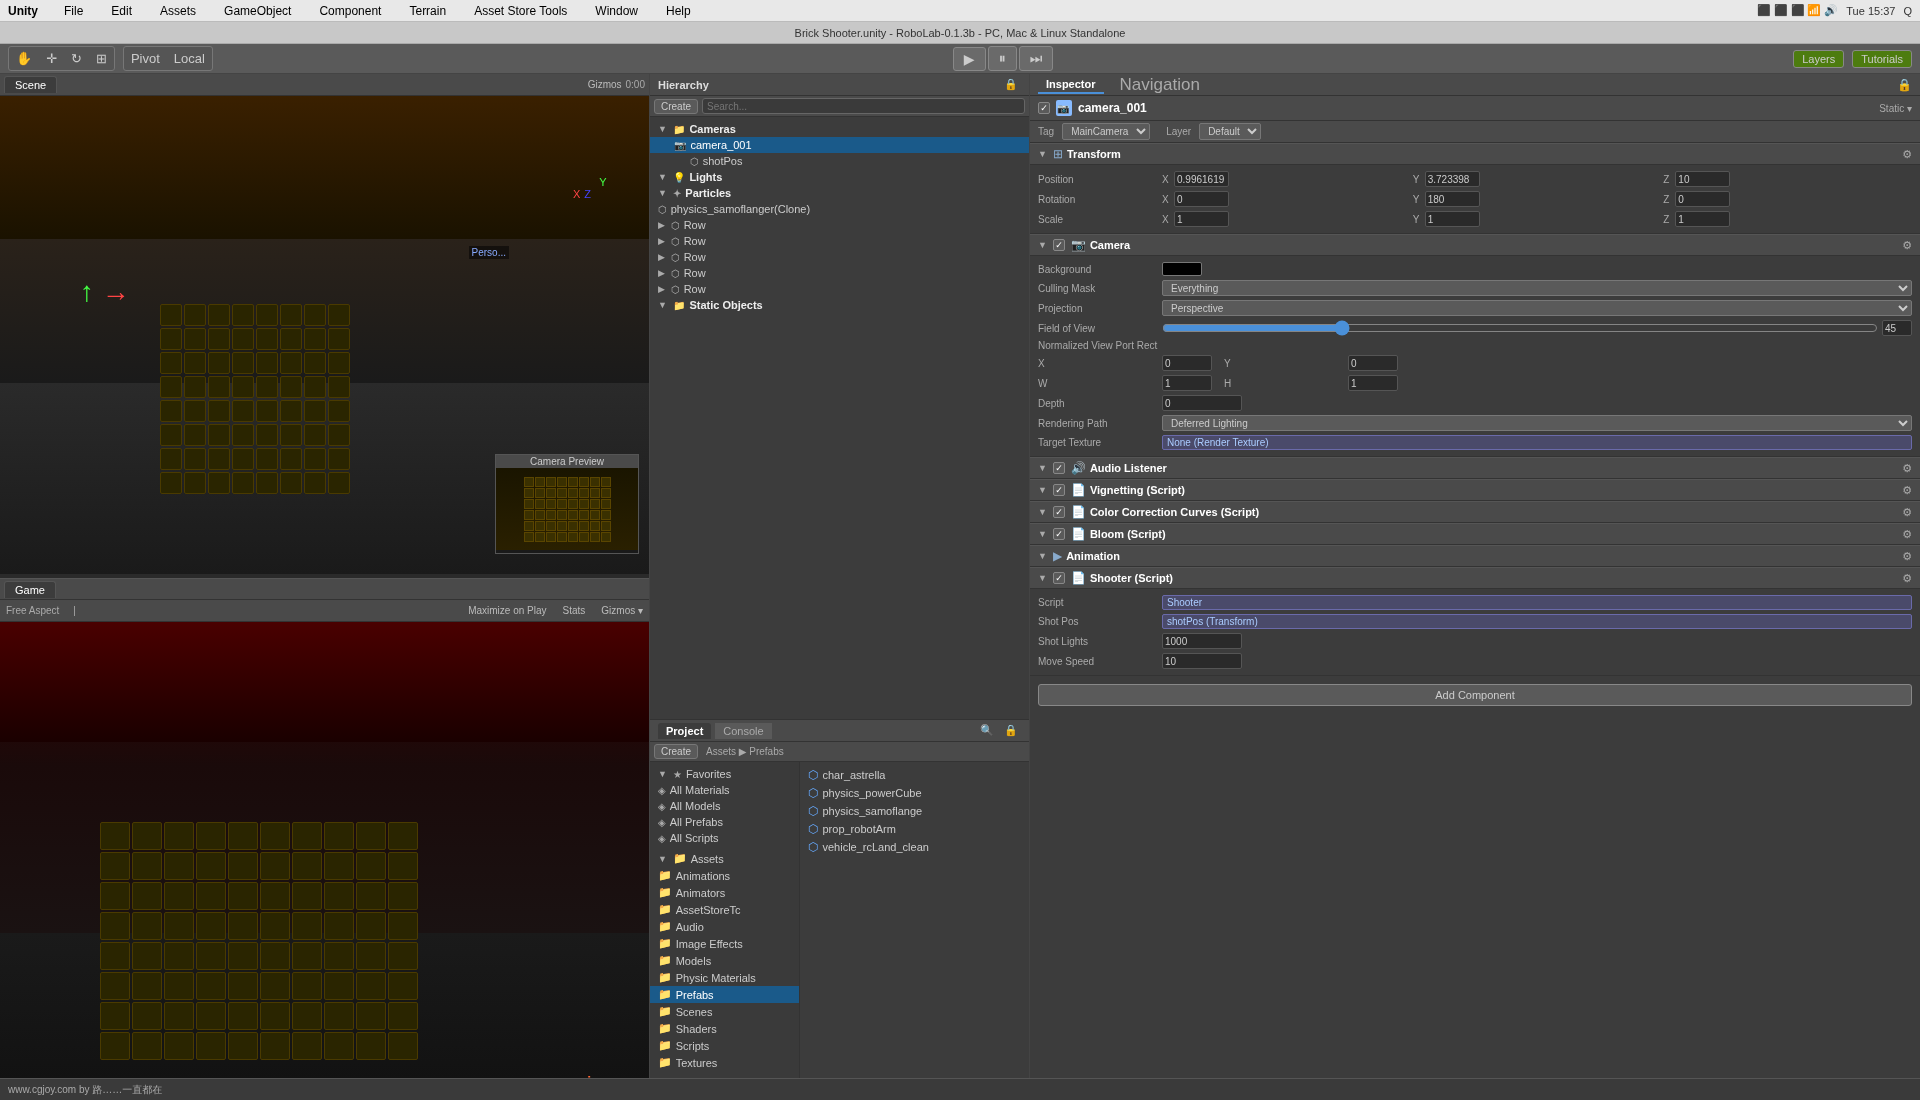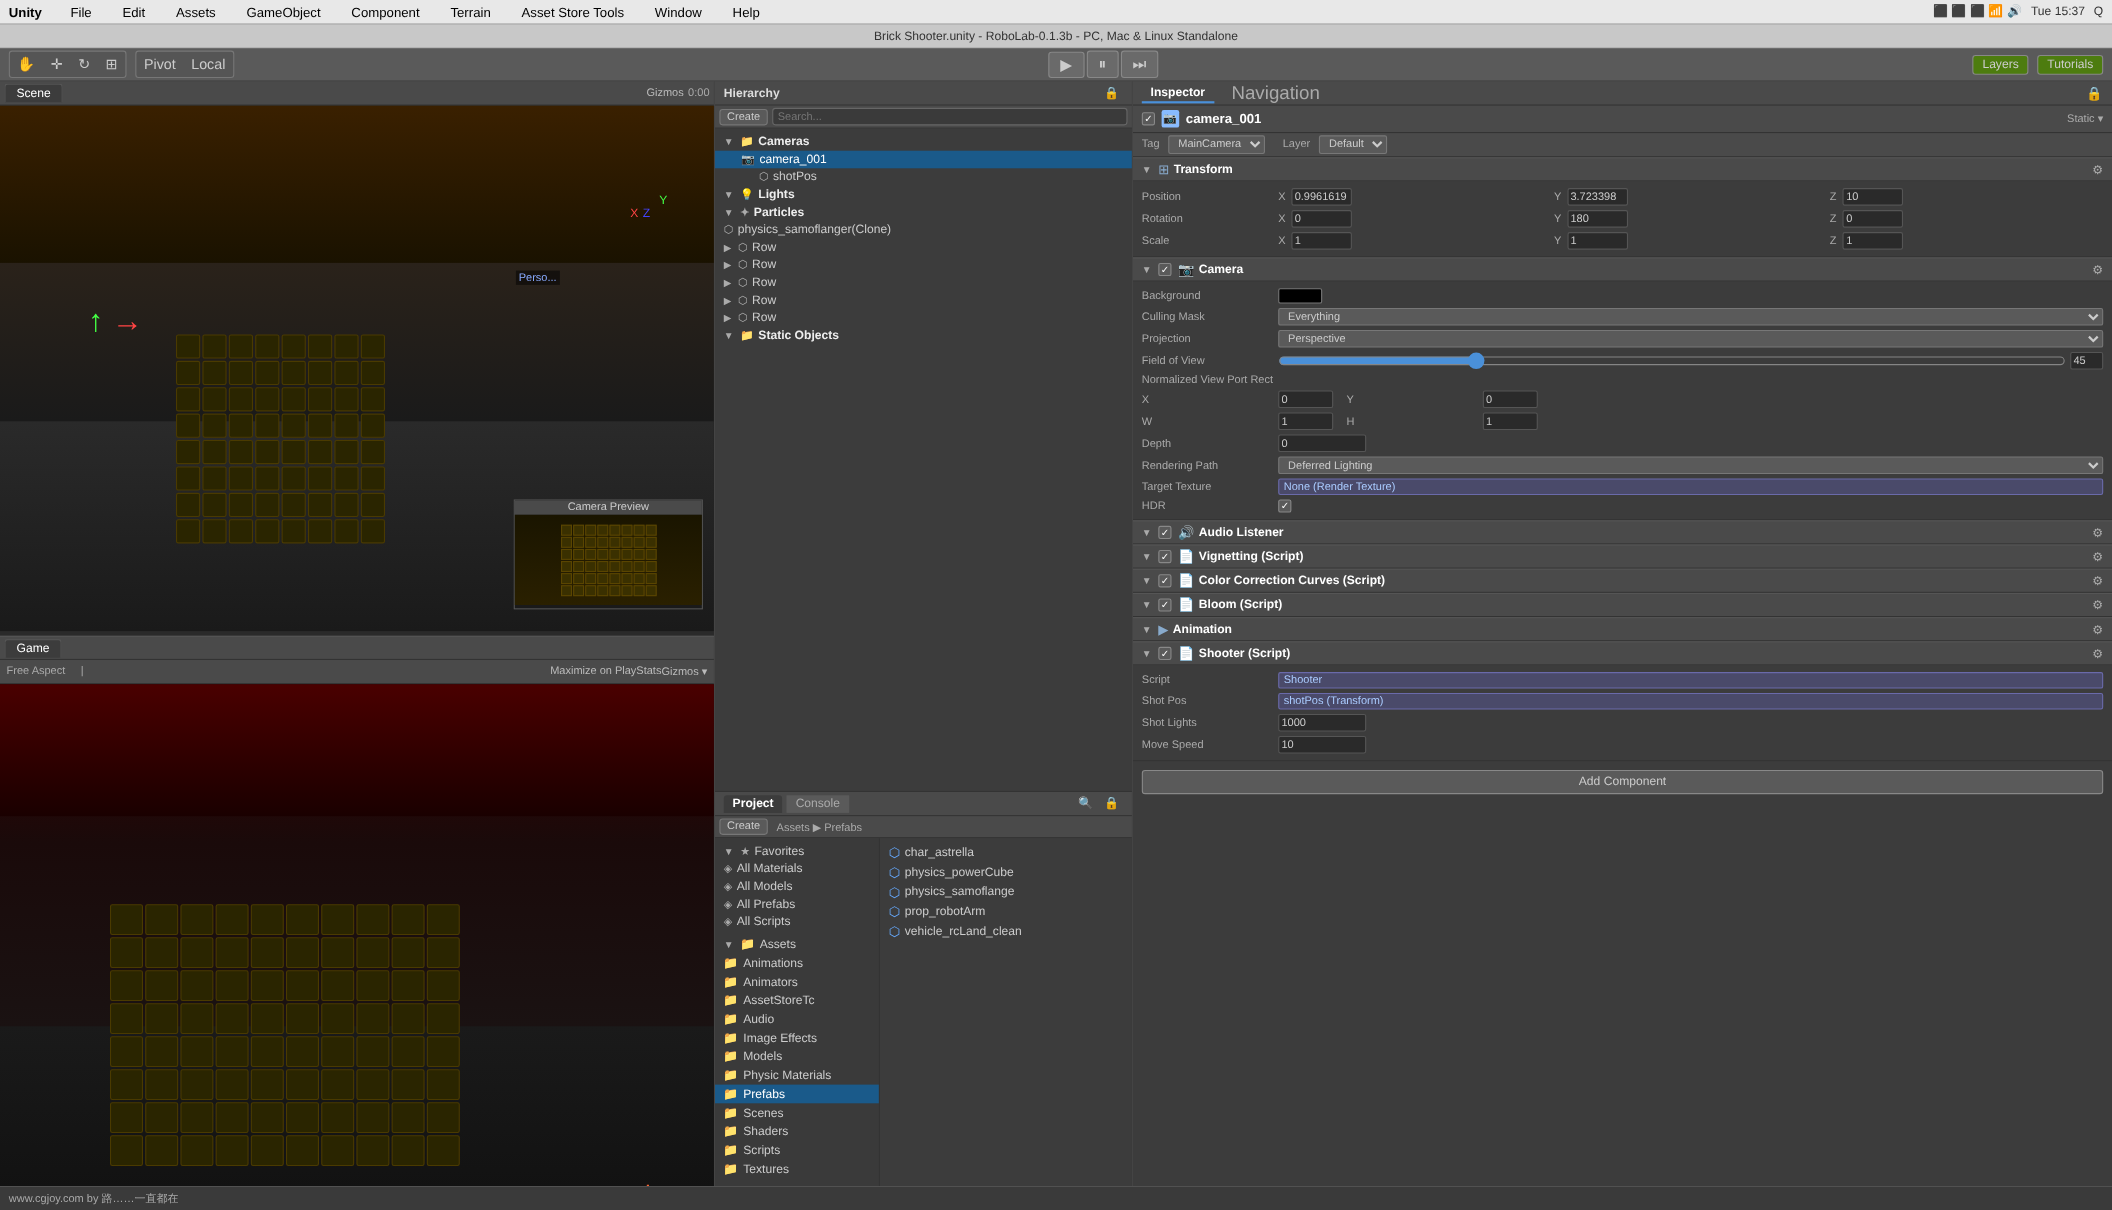--- a/index.html
+++ b/index.html
@@ -151,21 +151,21 @@
       width: 100%;
       height: 100%;
       background: linear-gradient(180deg, #3a2a1a 0%, #1a1a1a 60%, #2a2a2a 100%);
     }
 
     
     .camera-preview {
       position: absolute;
       bottom: 20px;
       right: 10px;
-      width: 172px;
+      width: 144px;
       height: 100px;
       background: #1a1a1a;
       border: 1px solid #555;
     }
     .camera-preview-title {
       background: #4a4a4a;
       text-align: center;
       font-size: 10px;
       color: #ccc;
       padding: 1px 0;
@@ -836,21 +836,21 @@
     </div>
 
     <div class="panel-divider"></div>
 
     <div class="game-tab-bar">
       <div class="tab active">Game</div>
     </div>
     <div class="game-toolbar">
       <span style="font-size:10px;color:#aaa;">Free Aspect</span>
       <span style="font-size:10px;color:#aaa;margin-left:8px;">|</span>
-      <div style="margin-left:auto;display:flex;gap:0;">
+      <div style="margin-left:auto;display:flex;gap:16px;">
         <span class="tab-toolbar-item">Maximize on Play</span>
         <span class="tab-toolbar-item">Stats</span>
         <span class="tab-toolbar-item">Gizmos ▾</span>
       </div>
     </div>
 
     <div class="game-view" style="flex:1;">
       <div class="game-view-bg" style="position:absolute;inset:0;">
 
         <div style="position:absolute;top:0;left:0;right:0;height:25%;background:linear-gradient(180deg,#4a0000 0%,#1a0000 100%);"></div>
@@ -1306,24 +1306,20 @@
           </select>
         </div>
 
         <div class="field-row">
           <span class="field-label">Target Texture</span>
           <div class="script-ref">
             <span>None (Render Texture)</span>
           </div>
         </div>
 
-        <div class="field-row">
-          <span class="field-label">HDR</span>
-          <div class="checkbox checked"></div>
-        </div>
       </div>
 
       <div class="component-header">
         <span class="expand-arrow">▼</span>
         <span class="checkbox checked" style="margin-right:2px;"></span>
         <span class="component-icon">🔊</span>
         <span class="component-title">Audio Listener</span>
         <span style="margin-left:auto;color:#aaa;font-size:11px;">⚙</span>
       </div>
 

